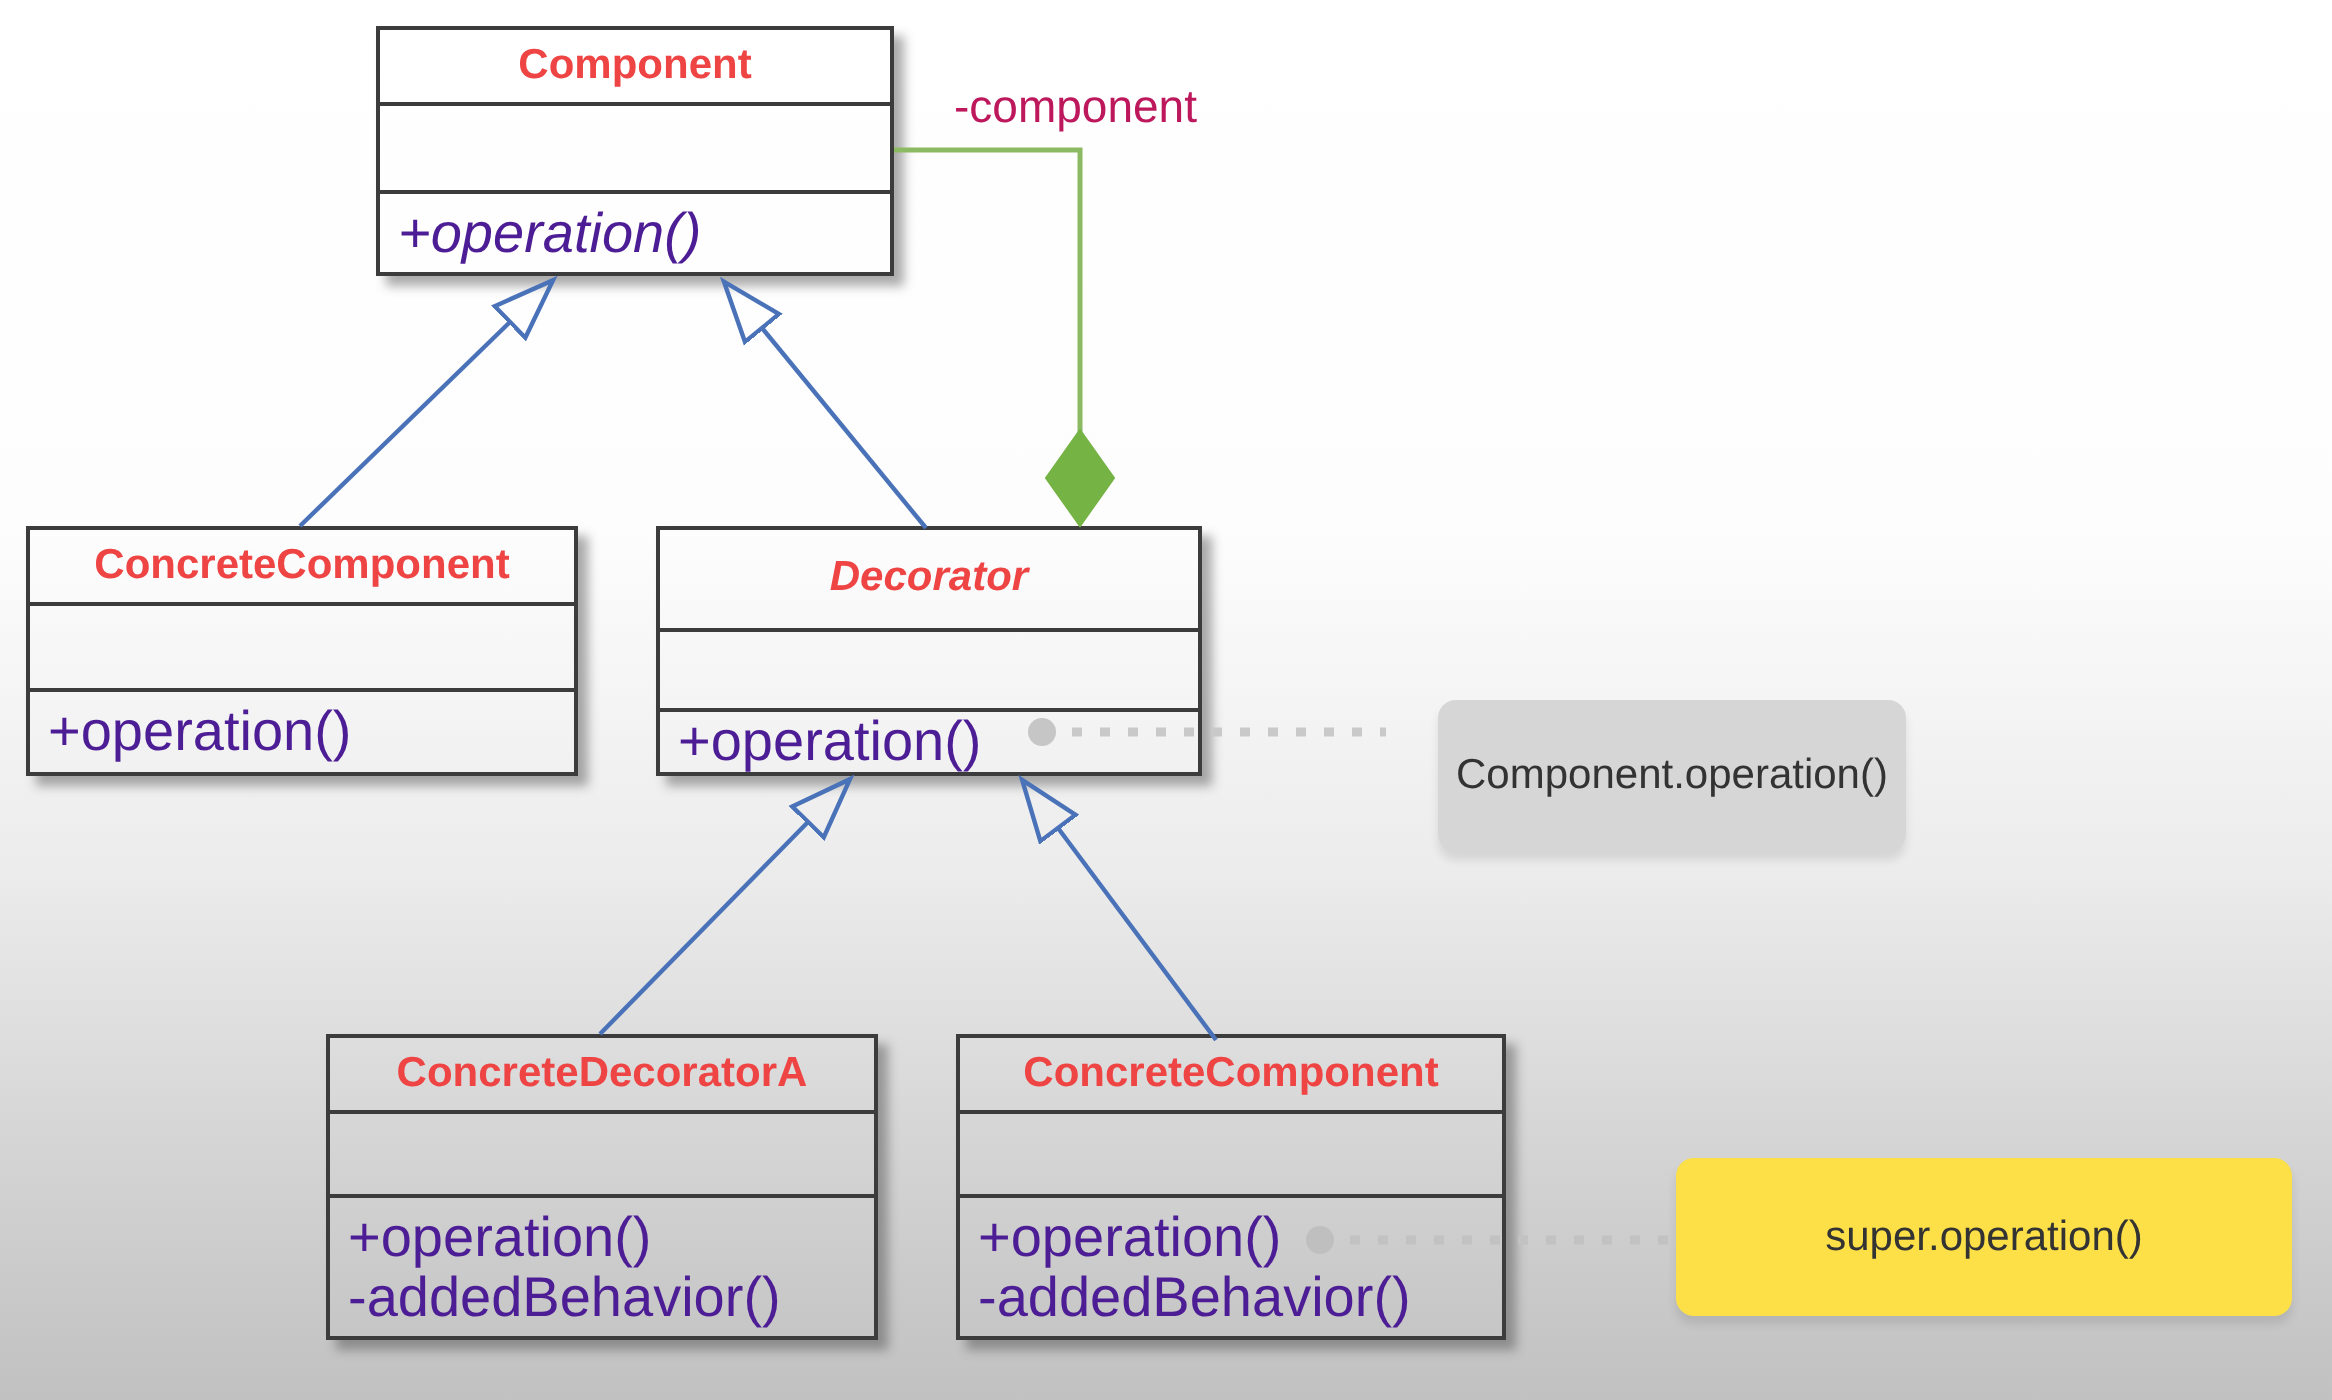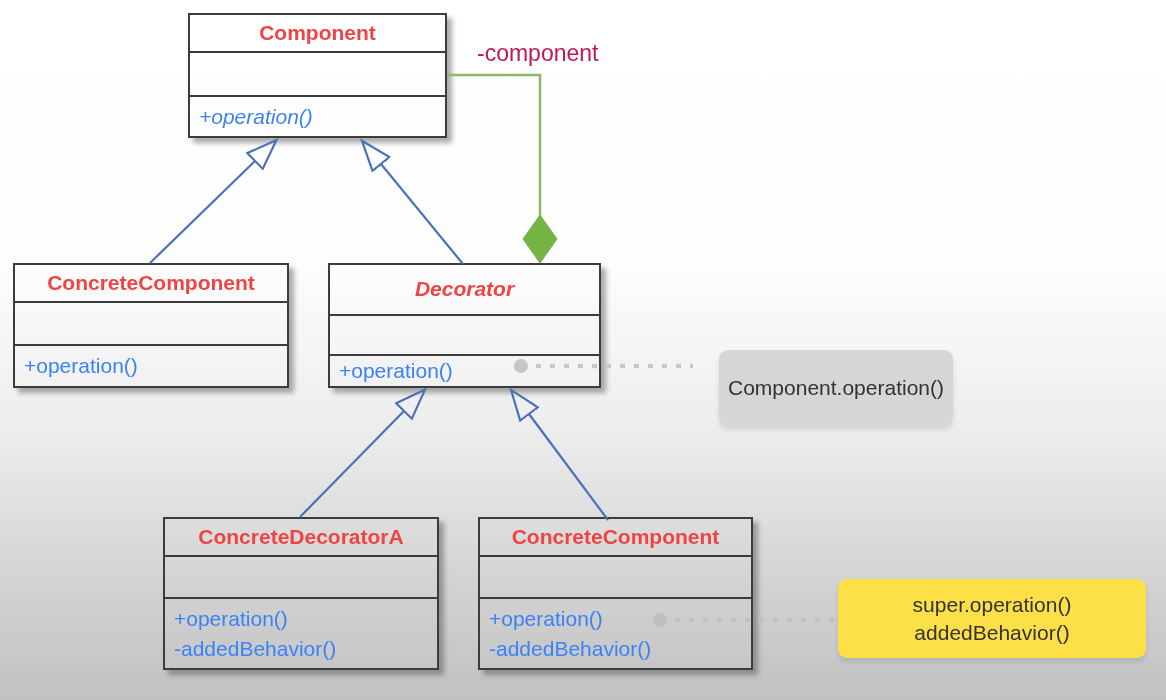--- a/index.html
+++ b/index.html
@@ -16,21 +16,21 @@
   }
   .uml-title{
     box-sizing:border-box;border-bottom:2px solid #3c3c3c;
     display:flex;align-items:center;justify-content:center;
     font-weight:bold;font-size:21px;color:#ef4444;
   }
   .uml-title.italic{font-style:italic;}
   .uml-attrs{box-sizing:border-box;border-bottom:2px solid #3c3c3c;}
   .uml-methods{
     box-sizing:border-box;flex:1;display:flex;flex-direction:column;justify-content:center;
-    padding-left:9px;font-size:21px;color:#3b82f6;line-height:30px;
+    padding-left:9px;font-size:28px;color:#4c1d95;line-height:30px;
   }
   .uml-methods .italic{font-style:italic;}
   .assoc-label{
     position:absolute;font-size:23px;color:#be185d;z-index:1;
   }
   .note{
     position:absolute;box-sizing:border-box;border-radius:9px;
     background:#d6d6d6;display:flex;flex-direction:column;
     align-items:center;justify-content:center;
     font-size:21px;color:#333333;line-height:28px;z-index:1;
@@ -84,21 +84,20 @@
 </div>
 
 <div class="assoc-label" style="left:477px;top:40px;">-component</div>
 
 <div class="note" style="left:719px;top:327px;width:234px;height:76px;margin-top:23px;">
   <span>Component.operation()</span>
 </div>
 
 <div class="note" style="left:838px;top:579px;width:308px;height:79px;background:#fde047;">
   <span>super.operation()</span>
-  <span>addedBehavior()</span>
 </div>
 
 <svg class="connectors" width="1166" height="700" viewBox="0 0 1166 700">
   <defs>
     <marker id="hollow-tri" markerUnits="userSpaceOnUse" markerWidth="36" markerHeight="28" refX="1" refY="13" orient="auto">
       <path d="M1,2 L31,13 L1,24 Z" fill="none" stroke="#4a72b8" stroke-width="2.2"></path>
     </marker>
   </defs>
 
   <line x1="150" y1="263" x2="255" y2="161" stroke="#4a72b8" stroke-width="2.2" marker-end="url(#hollow-tri)"></line>

